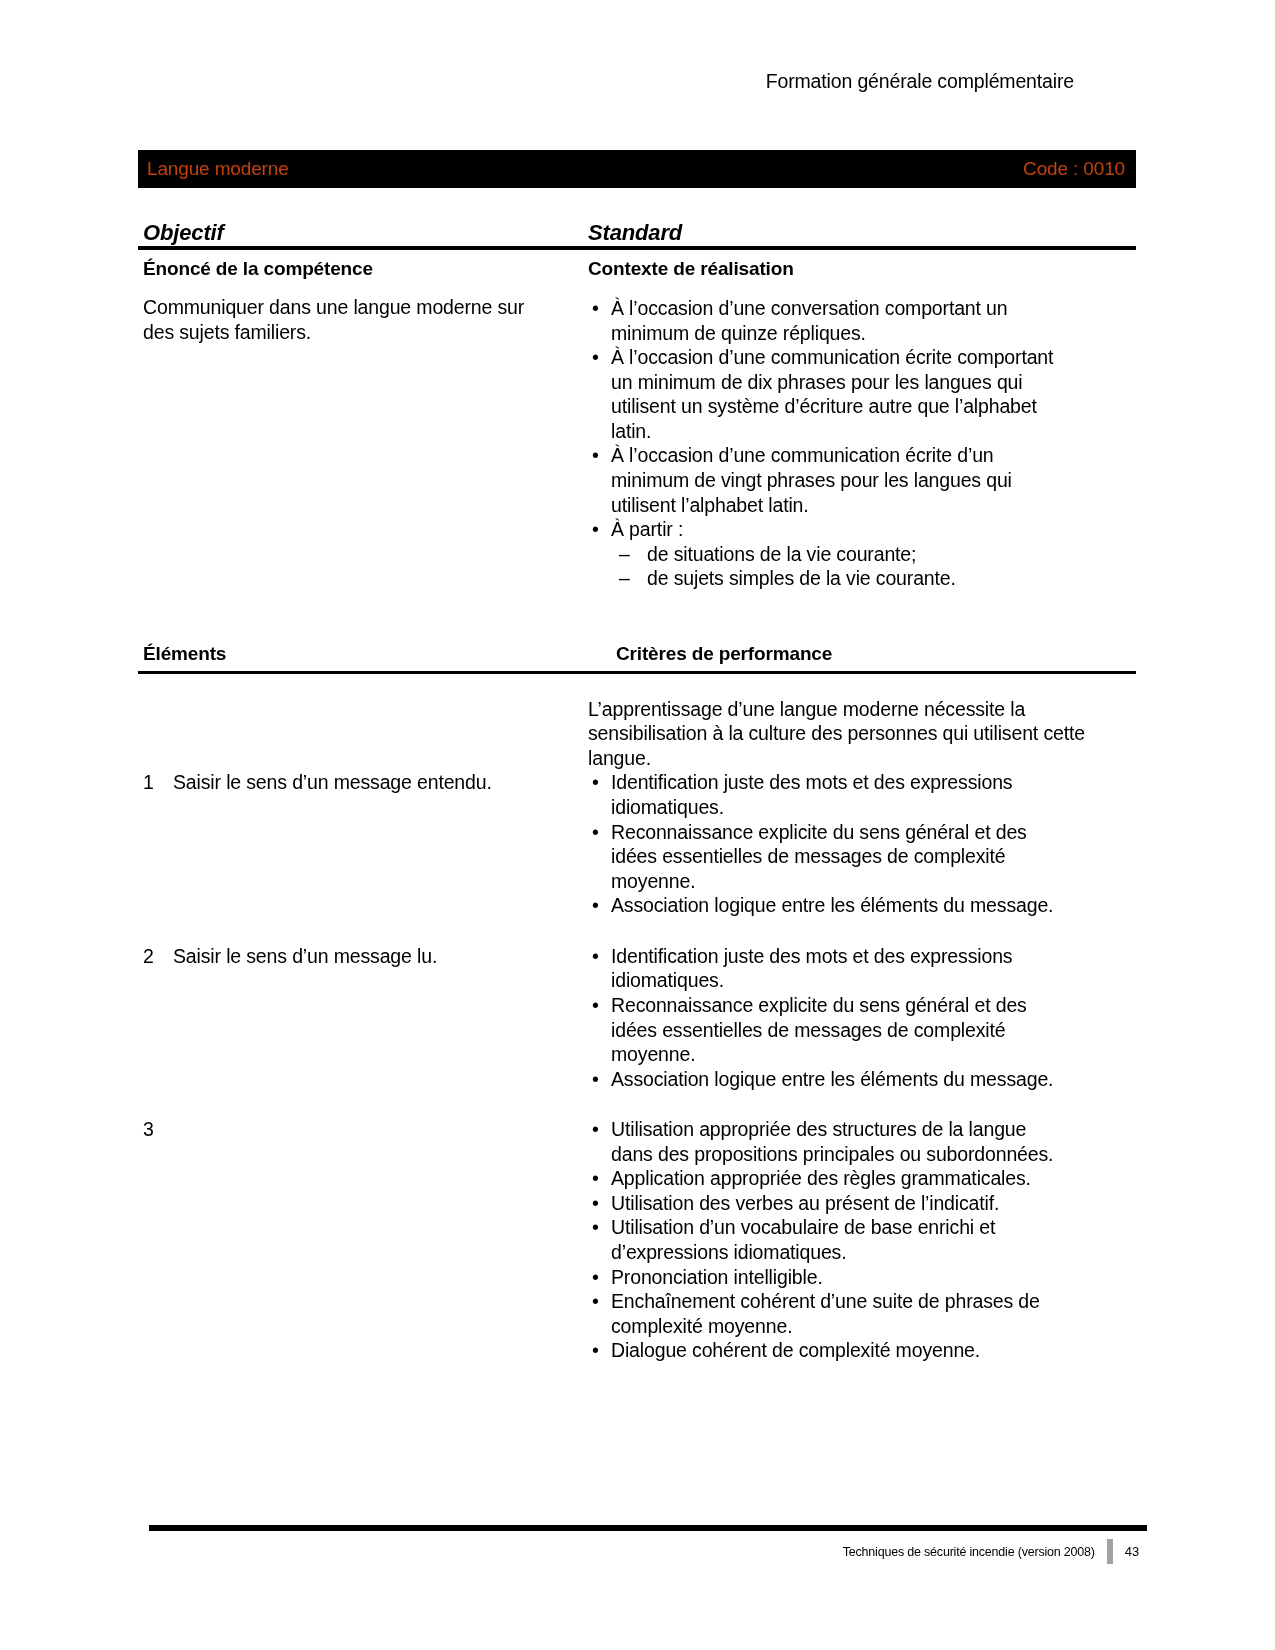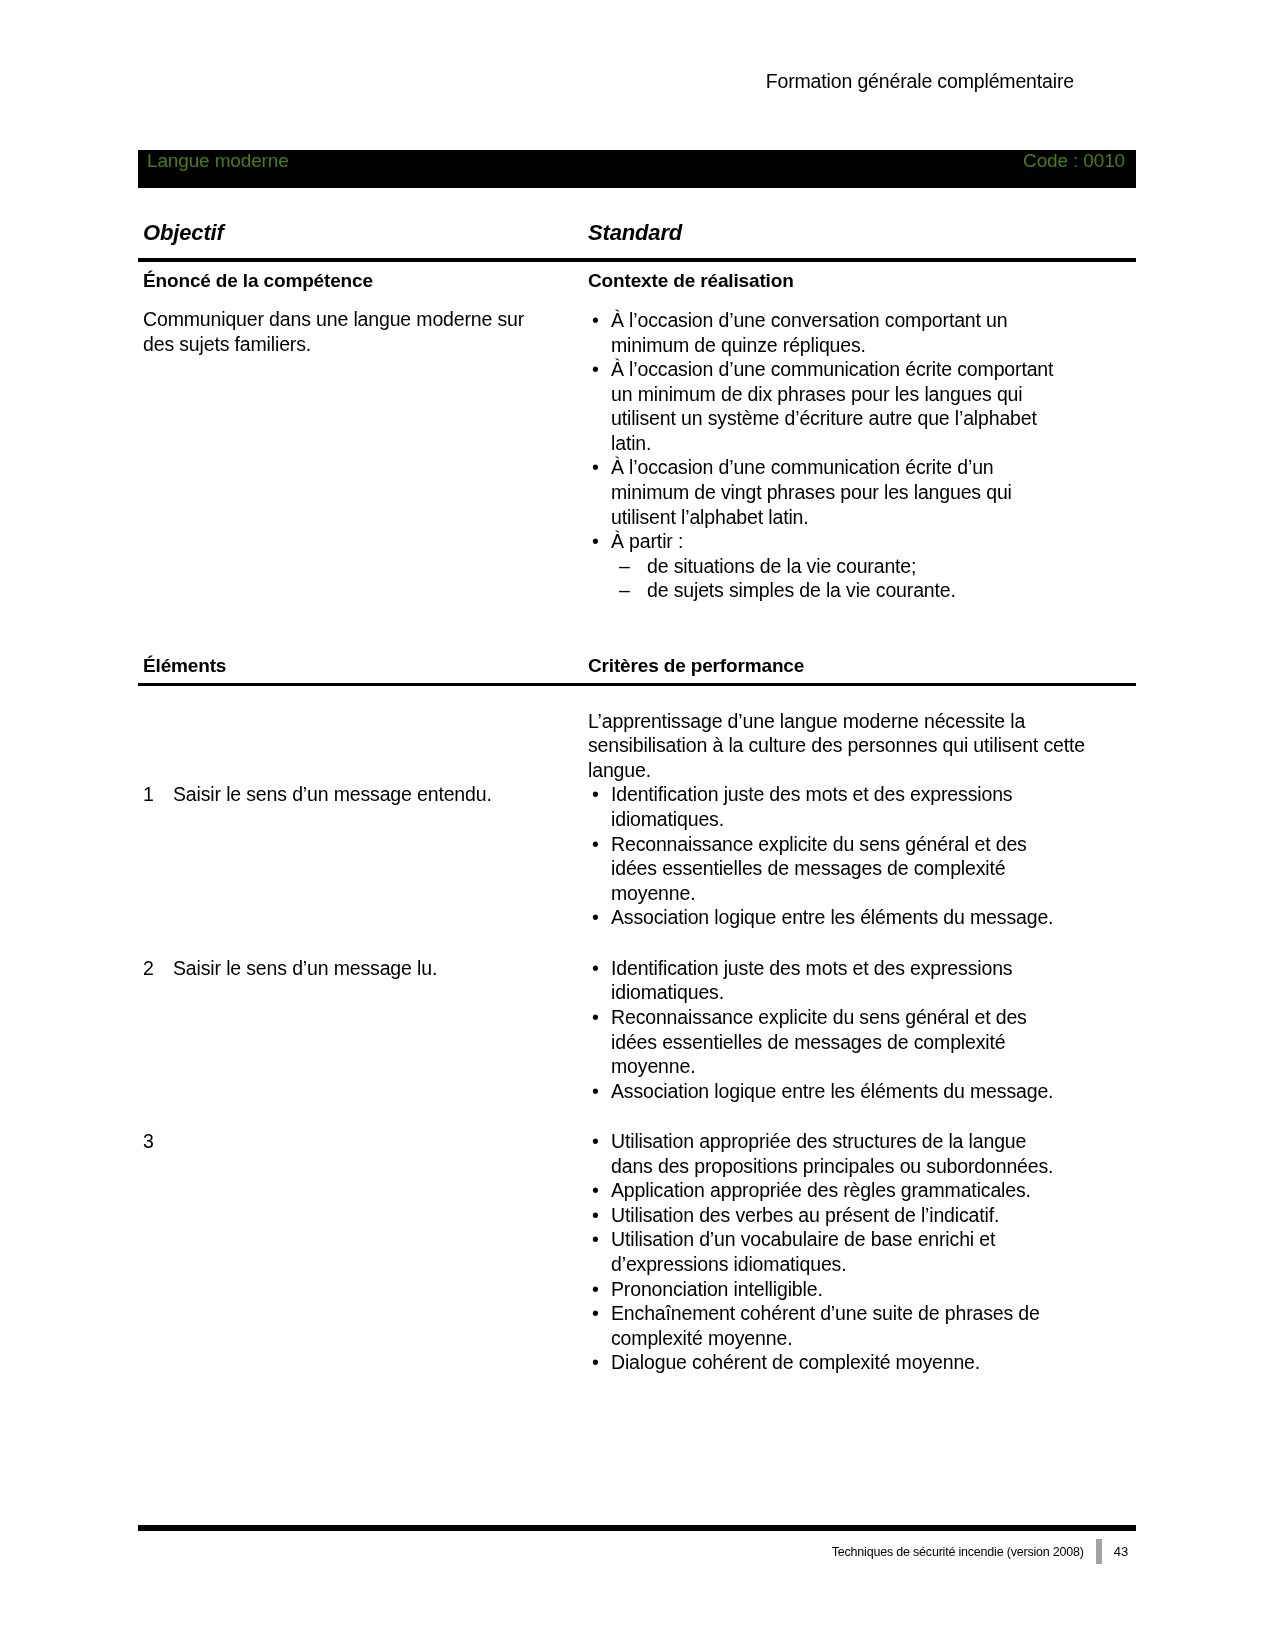--- a/index.html
+++ b/index.html
@@ -21,52 +21,53 @@
     text-align:right;
     font-size:19.5px;
     color:#000000;
   }
 
   
   .title-bar {
     margin-top:57px;
     height:38px;
     background:#000000;
-    color:#4d7c0f;
+    color:#c2410c;
     display:flex;
     justify-content:space-between;
-    align-items:flex-start;
+    align-items:center;
     padding:0 11px 0 9px;
     font-size:19px;
   }
 
   
   .row { display:flex; }
   .col-l { width:450px; flex:none; box-sizing:border-box; padding-left:5px; padding-right:30px; }
   .col-r { flex:1; box-sizing:border-box; padding-right:48px; }
 
   
   .sect-hdr {
     display:flex;
     border-bottom:4px solid #000000;
-    padding-bottom:12px;
+    padding-bottom:0;
     margin-top:32px;
   }
   .sect-hdr .hdr-io {
     font-size:22px;
     font-weight:bold;
     font-style:italic;
   }
 
   
   .sect-hdr2 {
     display:flex;
     border-bottom:3px solid #000000;
     padding-bottom:6px;
     margin-top:52px;
+    gap:28px;
   }
   .sect-hdr2 .hdr-el {
     font-size:19px;
     font-weight:bold;
   }
 
   .body-row { padding-top:8px; }
   .subhead { font-size:19px; font-weight:bold; }
   .para {
     margin:15px 0 0 0;
@@ -94,21 +95,21 @@
   .intro-row { padding-top:23px; }
   .element-row { margin-top:26px; }
   .elem { display:flex; }
   .elem .num { flex:none; width:30px; font-size:19.5px; line-height:1.26; }
   .elem .etext { flex:1; font-size:19.5px; line-height:1.26; padding-right:16px; }
 
   
   .footer {
     position:absolute;
     top:1525px;
-    left:138px;
+    left:149px;
     width:998px;
     border-top:6px solid #000000;
   }
   .footer-row {
     display:flex;
     justify-content:flex-end;
     align-items:center;
     gap:12px;
     padding:8px 8px 0 0;
   }

